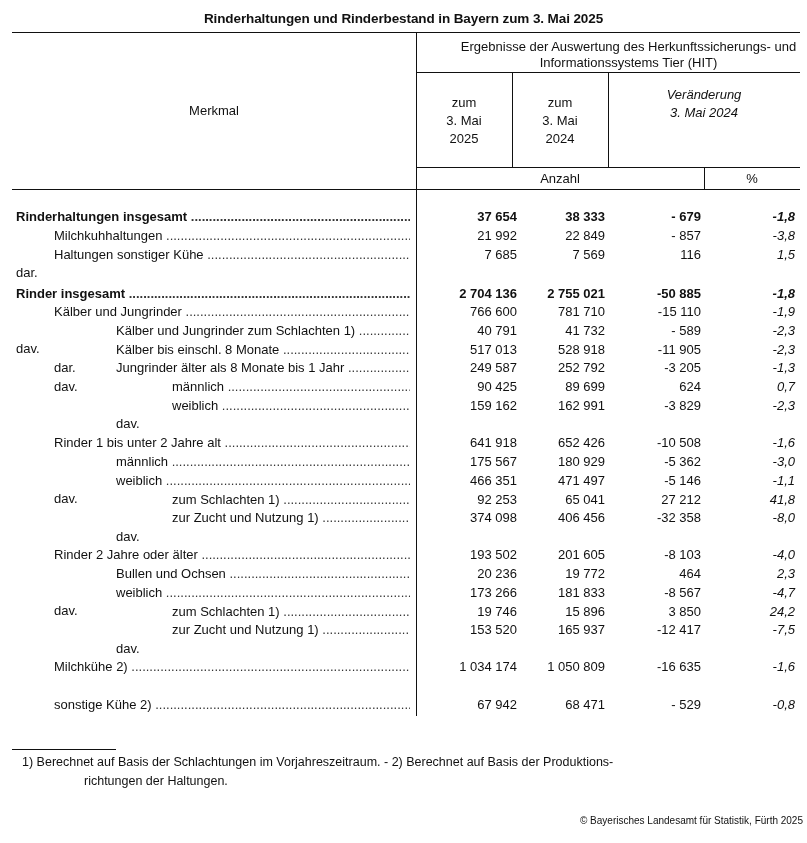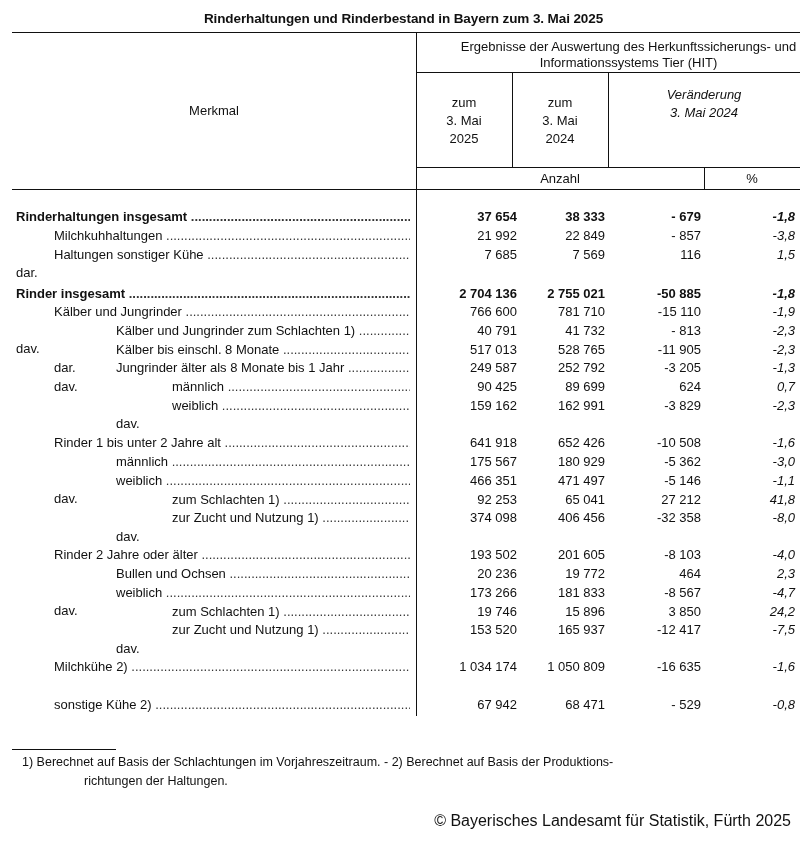--- a/index.html
+++ b/index.html
@@ -93,28 +93,28 @@
       <span class="num c1">766 600</span>
       <span class="num c2">781 710</span>
       <span class="num c3">-15 110</span>
       <span class="num c4">-1,9</span>
     </div>
     <div class="row" style="top: 321px;">
       <span class="pre" style="left:54px">dar.</span>
       <span class="lbl" style="left:116px; width:294px"><span>Kälber und Jungrinder zum Schlachten 1)</span><span class="dots"> ........................................................................................................................</span></span>
       <span class="num c1">40 791</span>
       <span class="num c2">41 732</span>
-      <span class="num c3">- 813</span>
+      <span class="num c3">- 589</span>
       <span class="num c4">-2,3</span>
     </div>
     <div class="row" style="top: 340px;">
       <span class="pre" style="left:54px">dav.</span>
       <span class="lbl" style="left:116px; width:294px"><span>Kälber bis einschl. 8 Monate</span><span class="dots"> ........................................................................................................................</span></span>
       <span class="num c1">517 013</span>
-      <span class="num c2">528 765</span>
+      <span class="num c2">528 918</span>
       <span class="num c3">-11 905</span>
       <span class="num c4">-2,3</span>
     </div>
     <div class="row" style="top: 358px;">
       <span class="lbl" style="left:116px; width:294px"><span>Jungrinder älter als 8 Monate bis 1 Jahr</span><span class="dots"> ........................................................................................................................</span></span>
       <span class="num c1">249 587</span>
       <span class="num c2">252 792</span>
       <span class="num c3">-3 205</span>
       <span class="num c4">-1,3</span>
     </div>
@@ -219,13 +219,13 @@
       <span class="num c1">67 942</span>
       <span class="num c2">68 471</span>
       <span class="num c3">- 529</span>
       <span class="num c4">-0,8</span>
     </div>
   </div>
 
 <div class="hline" style="left:12px; width:104px; top:749px; border-top-width:1px;"></div>
 <div class="abs fn" style="left:22px; top:753px;">1)  Berechnet auf Basis der Schlachtungen im Vorjahreszeitraum. - 2)  Berechnet auf Basis der Produktions-</div>
 <div class="abs fn" style="left:36px; top:772px;margin-left:48px;">richtungen der Haltungen.</div>
-<div class="abs fn" style="right:16px; top:811px; font-size:16px;">© Bayerisches Landesamt für Statistik, Fürth 2025</div>
+<div class="abs fn" style="right:4px; top:811px; font-size:10px;">© Bayerisches Landesamt für Statistik, Fürth 2025</div>
 
 </body></html>

